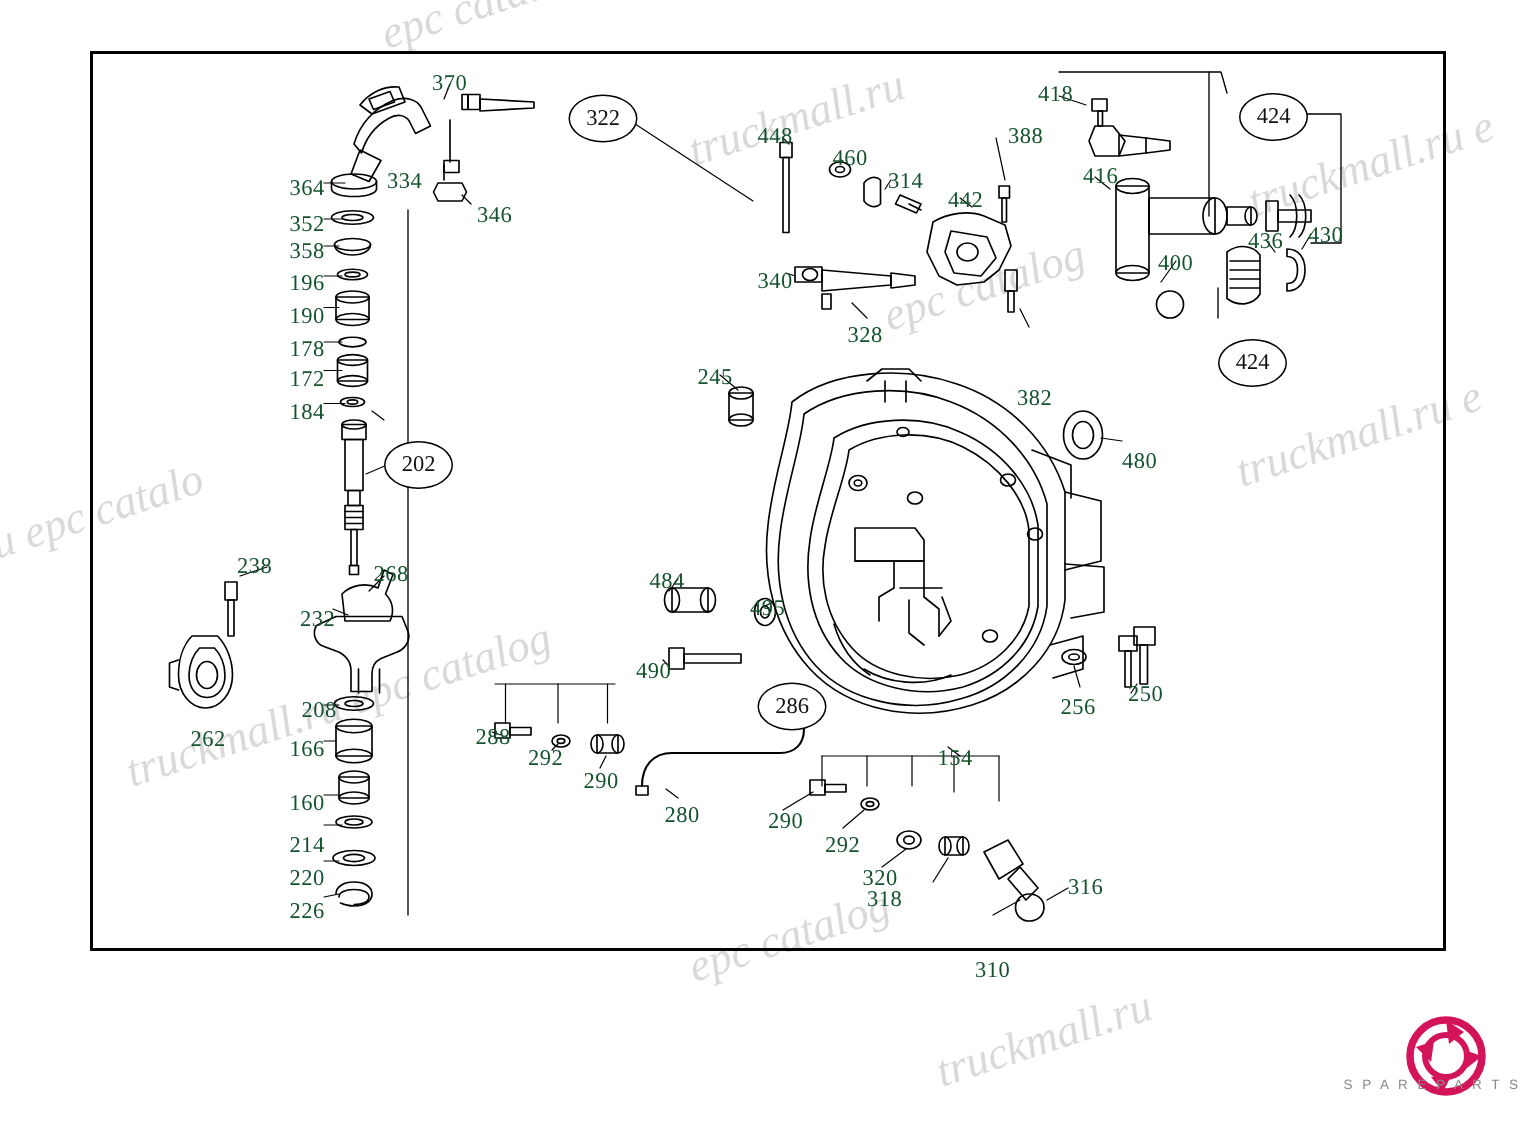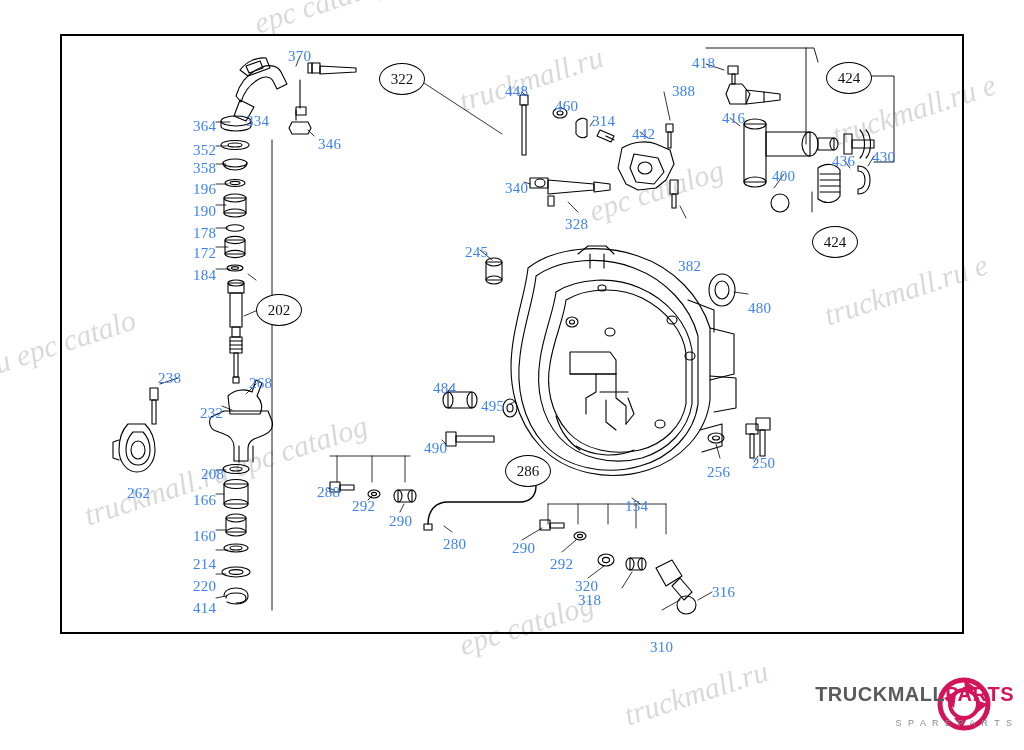--- a/index.html
+++ b/index.html
@@ -39,21 +39,21 @@
     font-style: italic;
     white-space: nowrap;
     transform-origin: left top;
     pointer-events: none;
     user-select: none;
   }
   .callout {
     position: absolute;
     font-family: "Liberation Serif", serif;
     font-size: 15px;
-    color: #3b82f6;
+    color: #14532d;
     white-space: nowrap;
     letter-spacing: 0.3px;
   }
   .ellipse-callout {
     position: absolute;
     border: 1.6px solid #000;
     border-radius: 50%;
     width: 44px;
     height: 30px;
     display: flex;
@@ -410,63 +410,63 @@
 
   <div id="callout-layer">
       <div class="callout" style="left: 288px; top: 48px;">370</div>
       <div class="callout" style="left: 692px; top: 55px;">418</div>
       <div class="callout" style="left: 505px; top: 83px;">448</div>
       <div class="callout" style="left: 652px; top: 83px; margin-left: 20px;">388</div>
       <div class="callout" style="left: 555px; top: 98px;">460</div>
       <div class="callout" style="left: 592px; top: 113px;">314</div>
       <div class="callout" style="left: 722px; top: 110px;">416</div>
       <div class="callout" style="left: 193px; top: 118px;">364</div>
-      <div class="callout" style="left: 246px; top: 113px; text-align: right;">334</div>
+      <div class="callout" style="left: 258px; top: 113px; text-align: right;">334</div>
       <div class="callout" style="left: 632px; top: 126px;">442</div>
       <div class="callout" style="left: 318px; top: 136px;">346</div>
       <div class="callout" style="left: 832px; top: 153px;">436</div>
       <div class="callout" style="left: 872px; top: 149px;">430</div>
       <div class="callout" style="left: 193px; top: 142px;">352</div>
       <div class="callout" style="left: 193px; top: 160px;">358</div>
       <div class="callout" style="left: 193px; top: 181px;">196</div>
       <div class="callout" style="left: 772px; top: 168px;">400</div>
       <div class="callout" style="left: 193px; top: 203px;">190</div>
       <div class="callout" style="left: 193px; top: 225px;">178</div>
       <div class="callout" style="left: 505px; top: 180px;">340</div>
       <div class="callout" style="left: 193px; top: 245px;">172</div>
       <div class="callout" style="left: 565px; top: 216px; font-family: Liberation Serif, serif;">328</div>
       <div class="callout" style="left: 678px; top: 222px; margin-top: 36px;">382</div>
       <div class="callout" style="left: 193px; top: 267px;">184</div>
       <div class="callout" style="left: 465px; top: 244px;">245</div>
       <div class="callout" style="left: 748px; top: 300px;">480</div>
       <div class="callout" style="left: 158px; top: 370px;">238</div>
       <div class="callout" style="left: 249px; top: 375px;">268</div>
       <div class="callout" style="left: 433px; top: 380px;">484</div>
-      <div class="callout" style="left: 481px; top: 398px;">495</div>
+      <div class="callout" style="left: 500px; top: 398px;">495</div>
       <div class="callout" style="left: 200px; top: 405px;">232</div>
       <div class="callout" style="left: 424px; top: 440px;">490</div>
       <div class="callout" style="left: 707px; top: 464px;">256</div>
       <div class="callout" style="left: 752px; top: 455px;">250</div>
       <div class="callout" style="left: 201px; top: 466px;">208</div>
       <div class="callout" style="left: 127px; top: 485px;">262</div>
       <div class="callout" style="left: 317px; top: 484px;">288</div>
       <div class="callout" style="left: 193px; top: 492px;">166</div>
       <div class="callout" style="left: 352px; top: 498px;">292</div>
       <div class="callout" style="left: 625px; top: 498px;">154</div>
       <div class="callout" style="left: 389px; top: 513px;">290</div>
       <div class="callout" style="left: 193px; top: 528px;">160</div>
       <div class="callout" style="left: 443px; top: 536px;">280</div>
       <div class="callout" style="left: 512px; top: 540px;">290</div>
       <div class="callout" style="left: 193px; top: 556px;">214</div>
       <div class="callout" style="left: 550px; top: 556px;">292</div>
       <div class="callout" style="left: 193px; top: 578px;">220</div>
       <div class="callout" style="left: 575px; top: 578px;">320</div>
       <div class="callout" style="left: 712px; top: 584px;">316</div>
       <div class="callout" style="left: 578px; top: 592px;">318</div>
-      <div class="callout" style="left: 193px; top: 600px;">414</div>
+      <div class="callout" style="left: 193px; top: 600px;">226</div>
       <div class="callout" style="left: 650px; top: 612px; margin-top: 27px;">310</div>
     </div>
 
   <div id="ellipse-layer">
       <div class="ellipse-callout" style="left: 379px; top: 63px;">322</div>
       <div class="ellipse-callout" style="left: 826px; top: 62px;">424</div>
       <div class="ellipse-callout" style="left: 812px; top: 226px;">424</div>
       <div class="ellipse-callout" style="left: 256px; top: 294px;">202</div>
       <div class="ellipse-callout" style="left: 505px; top: 455px;">286</div>
     </div>
@@ -474,18 +474,15 @@
   <svg id="brand" viewBox="0 0 190 72">
     <g>
       <circle cx="148" cy="44" r="24" fill="none" stroke="#d4145a" stroke-width="5"></circle>
       <circle cx="148" cy="44" r="14" fill="none" stroke="#d4145a" stroke-width="4"></circle>
       <path d="M148 20 L160 28 L150 36 Z" fill="#d4145a"></path>
       <path d="M172 44 L162 52 L160 40 Z" fill="#d4145a"></path>
       <path d="M128 38 L140 34 L138 48 Z" fill="#d4145a"></path>
       <path d="M146 68 L138 58 L152 56 Z" fill="#d4145a"></path>
     </g>
   </svg>
-  <div id="brand-text">
-    <span>TRUCKMALL</span><span class="accent">PARTS</span>
-  </div>
   <div id="brand-sub">S P A R E   P A R T S</div>
 
 </div>
 
 </body></html>

